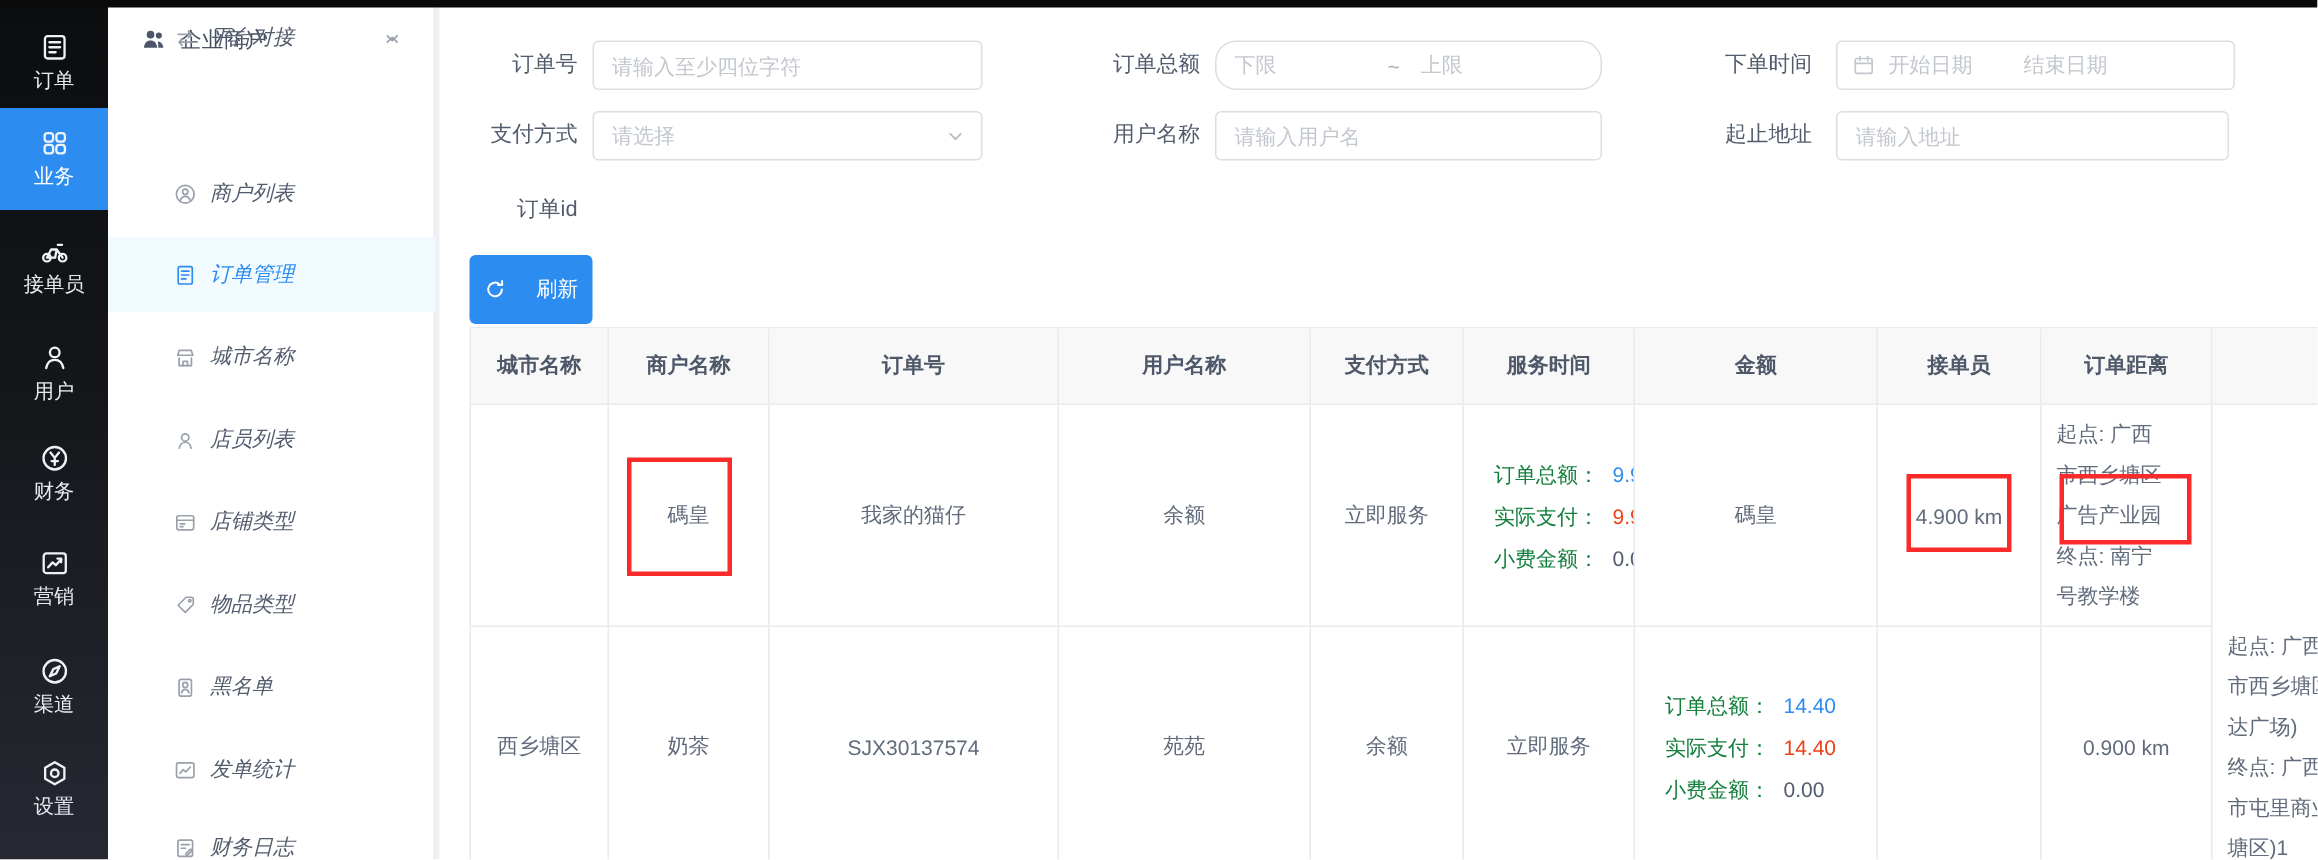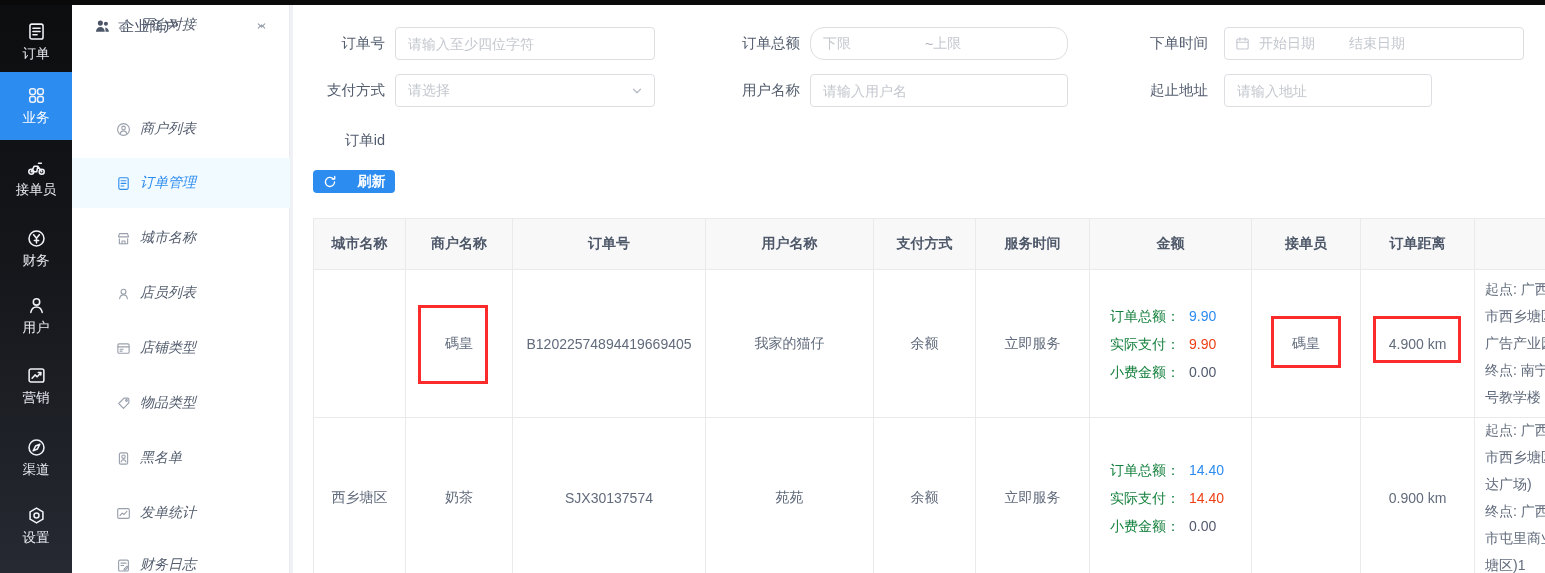--- a/index.html
+++ b/index.html
@@ -64,29 +64,29 @@
     display:flex; align-items:center; font-size:14px; color:#c3c7ce; cursor:pointer; }
   .row1 { top:22px; } .row2 { top:69px; } .row3 { top:119px; }
   .c1-label { left:13px; width:82px; }  .c1-field { left:105px; width:260px; }
   .c2-label { left:420px; width:90px; } .c2-field { left:520px; width:258px; }
   .c3-label { left:828px; width:90px; } .c3-field { left:934px; width:262px; }
   .select-box { padding:0 12px; justify-content:flex-start; }
   .select-box .chev-d { position:absolute; right:10px; width:14px; height:14px; stroke:#b6bbc4; }
   .range-box { padding:0 12px; }
   .range-box .min { width:102px; }
   .range-box .tilde { color:#a9aeb8; }
-  .range-box .max { }
+  .range-box .max { margin-left:14px; }
   .date-box { padding:0 10px; }
   .date-box svg { width:15px; height:15px; stroke:#c3c7ce; }
   .date-box .start { margin-left:9px; }
   .date-box .end { margin-left:34px; }
 
-  .refresh-btn { position:absolute; left:23px; top:165px; width:82px; height:23px; background:#2d8cf0;
+  .refresh-btn { position:absolute; left:23px; top:165px; width:82px; height:46px; background:#2d8cf0;
     border:none; border-radius:4px; color:#fff; font-size:14px; display:flex; align-items:center;
-    justify-content:center; gap:21px; cursor:pointer;font-weight:bold; }
+    justify-content:center; gap:21px; cursor:pointer; }
   .refresh-btn svg { width:14px; height:14px; stroke:#fff; }
 
   
   .table { position:absolute; left:23px; top:213px; width:1401px; border-top:1px solid #e8eaec;
     border-left:1px solid #e8eaec; }
   .tr { display:grid; grid-template-columns:92px 107px 193px 168px 102px 114px 162px 109px 114px 240px; }
   .th,.td { border-right:1px solid #e8eaec; border-bottom:1px solid #e8eaec; display:flex;
     align-items:center; justify-content:center; font-size:14px; overflow:hidden; }
   .th { height:51px; background:#f8f8f9; font-weight:bold; color:#4e5869; }
   .tr-body1 .td { height:148px; }
@@ -134,31 +134,31 @@
     <svg viewBox="0 0 16 16" fill="none" stroke-width="1.3" stroke-linecap="round" stroke-linejoin="round">
         <circle cx="3.6" cy="11.6" r="2.1"></circle>
         <circle cx="12.4" cy="11.6" r="2.1"></circle>
         <path d="M3.6 11.6L6 7h3.1l3.3 4.6M9.1 7l-.9 4.6H3.6"></path>
         <path d="M9.7 4.4h2.4"></path>
       </svg>
     <span>接单员</span>
   </div>
   <div class="nav-item">
     <svg viewBox="0 0 16 16" fill="none" stroke-width="1.3" stroke-linecap="round" stroke-linejoin="round">
+        <circle cx="8" cy="5" r="2.7"></circle>
+        <path d="M3.2 13.8c.6-3.2 2.4-4.6 4.8-4.6s4.2 1.4 4.8 4.6"></path>
+      </svg>
+    <span>用户</span>
+  </div>
+  <div class="nav-item">
+    <svg viewBox="0 0 16 16" fill="none" stroke-width="1.3" stroke-linecap="round" stroke-linejoin="round">
         <circle cx="8" cy="8" r="6.3"></circle>
         <path d="M5.6 4.8L8 7.8l2.4-3M8 7.8v4M6.2 9.6h3.6"></path>
       </svg>
     <span>财务</span>
-  </div>
-  <div class="nav-item">
-    <svg viewBox="0 0 16 16" fill="none" stroke-width="1.3" stroke-linecap="round" stroke-linejoin="round">
-        <circle cx="8" cy="5" r="2.7"></circle>
-        <path d="M3.2 13.8c.6-3.2 2.4-4.6 4.8-4.6s4.2 1.4 4.8 4.6"></path>
-      </svg>
-    <span>用户</span>
   </div>
   <div class="nav-item">
     <svg viewBox="0 0 16 16" fill="none" stroke-width="1.3" stroke-linecap="round" stroke-linejoin="round">
         <rect x="1.8" y="2.5" width="12.4" height="11" rx="1.5"></rect>
         <path d="M4.3 10.3l2.5-2.8 1.8 1.6 3-3.4"></path>
         <path d="M11.6 5.4v2.1M11.6 5.4H9.5"></path>
       </svg>
     <span>营销</span>
   </div>
   <div class="nav-item">
@@ -292,31 +292,31 @@
   <div class="f-box range-box row1 c2-field" style="width:258px;border-radius:14px;">
     <span class="min">下限</span>
     <span class="tilde">~</span>
     <span class="max">上限</span>
   </div>
 
   <span class="f-label row2 c2-label">用户名称</span>
   <input class="f-input row2 c2-field" style="width: 258px;" placeholder="请输入用户名">
 
   <span class="f-label row1 c3-label">下单时间</span>
-  <div class="f-box date-box row1 c3-field" style="width:300px;">
+  <div class="f-box date-box row1 c3-field" style="width:266px;">
     <svg viewBox="0 0 16 16" fill="none" stroke-width="1.2" stroke-linecap="round" stroke-linejoin="round">
         <rect x="2" y="3.2" width="12" height="10.6" rx="1.4"></rect>
         <path d="M5.2 1.8v3M10.8 1.8v3M2 6.6h12"></path>
       </svg>
     <span class="start">开始日期</span>
     <span class="end">结束日期</span>
   </div>
 
   <span class="f-label row2 c3-label">起止地址</span>
-  <input class="f-input row2 c3-field" style="width: 208px;" placeholder="请输入地址">
+  <input class="f-input row2 c3-field" style="width: 262px;" placeholder="请输入地址">
 
   <button class="refresh-btn">
     <svg viewBox="0 0 16 16" fill="none" stroke-width="1.5" stroke-linecap="round" stroke-linejoin="round">
         <path d="M13.2 8a5.2 5.2 0 11-1.5-3.7"></path>
         <path d="M13.4 1.6v3h-3"></path>
       </svg>
     <span>刷新</span>
   </button>
 
   <div class="table">
@@ -329,21 +329,20 @@
       <div class="th">服务时间</div>
       <div class="th">金额</div>
       <div class="th">接单员</div>
       <div class="th">订单距离</div>
       <div class="th"></div>
     </div>
 
     <div class="tr tr-body1">
       <div class="td"></div>
       <div class="td">碼皇</div>
-      <div class="td td-ordernum">B12022574894419669405</div>
       <div class="td">我家的猫仔</div>
       <div class="td">余额</div>
       <div class="td">立即服务</div>
       <div class="td td-amount">
         <div class="amt-line">
             <span class="amt-label">订单总额：</span>
             <span class="amt-val blue">9.90</span>
           </div>
         <div class="amt-line">
             <span class="amt-label">实际支付：</span>

